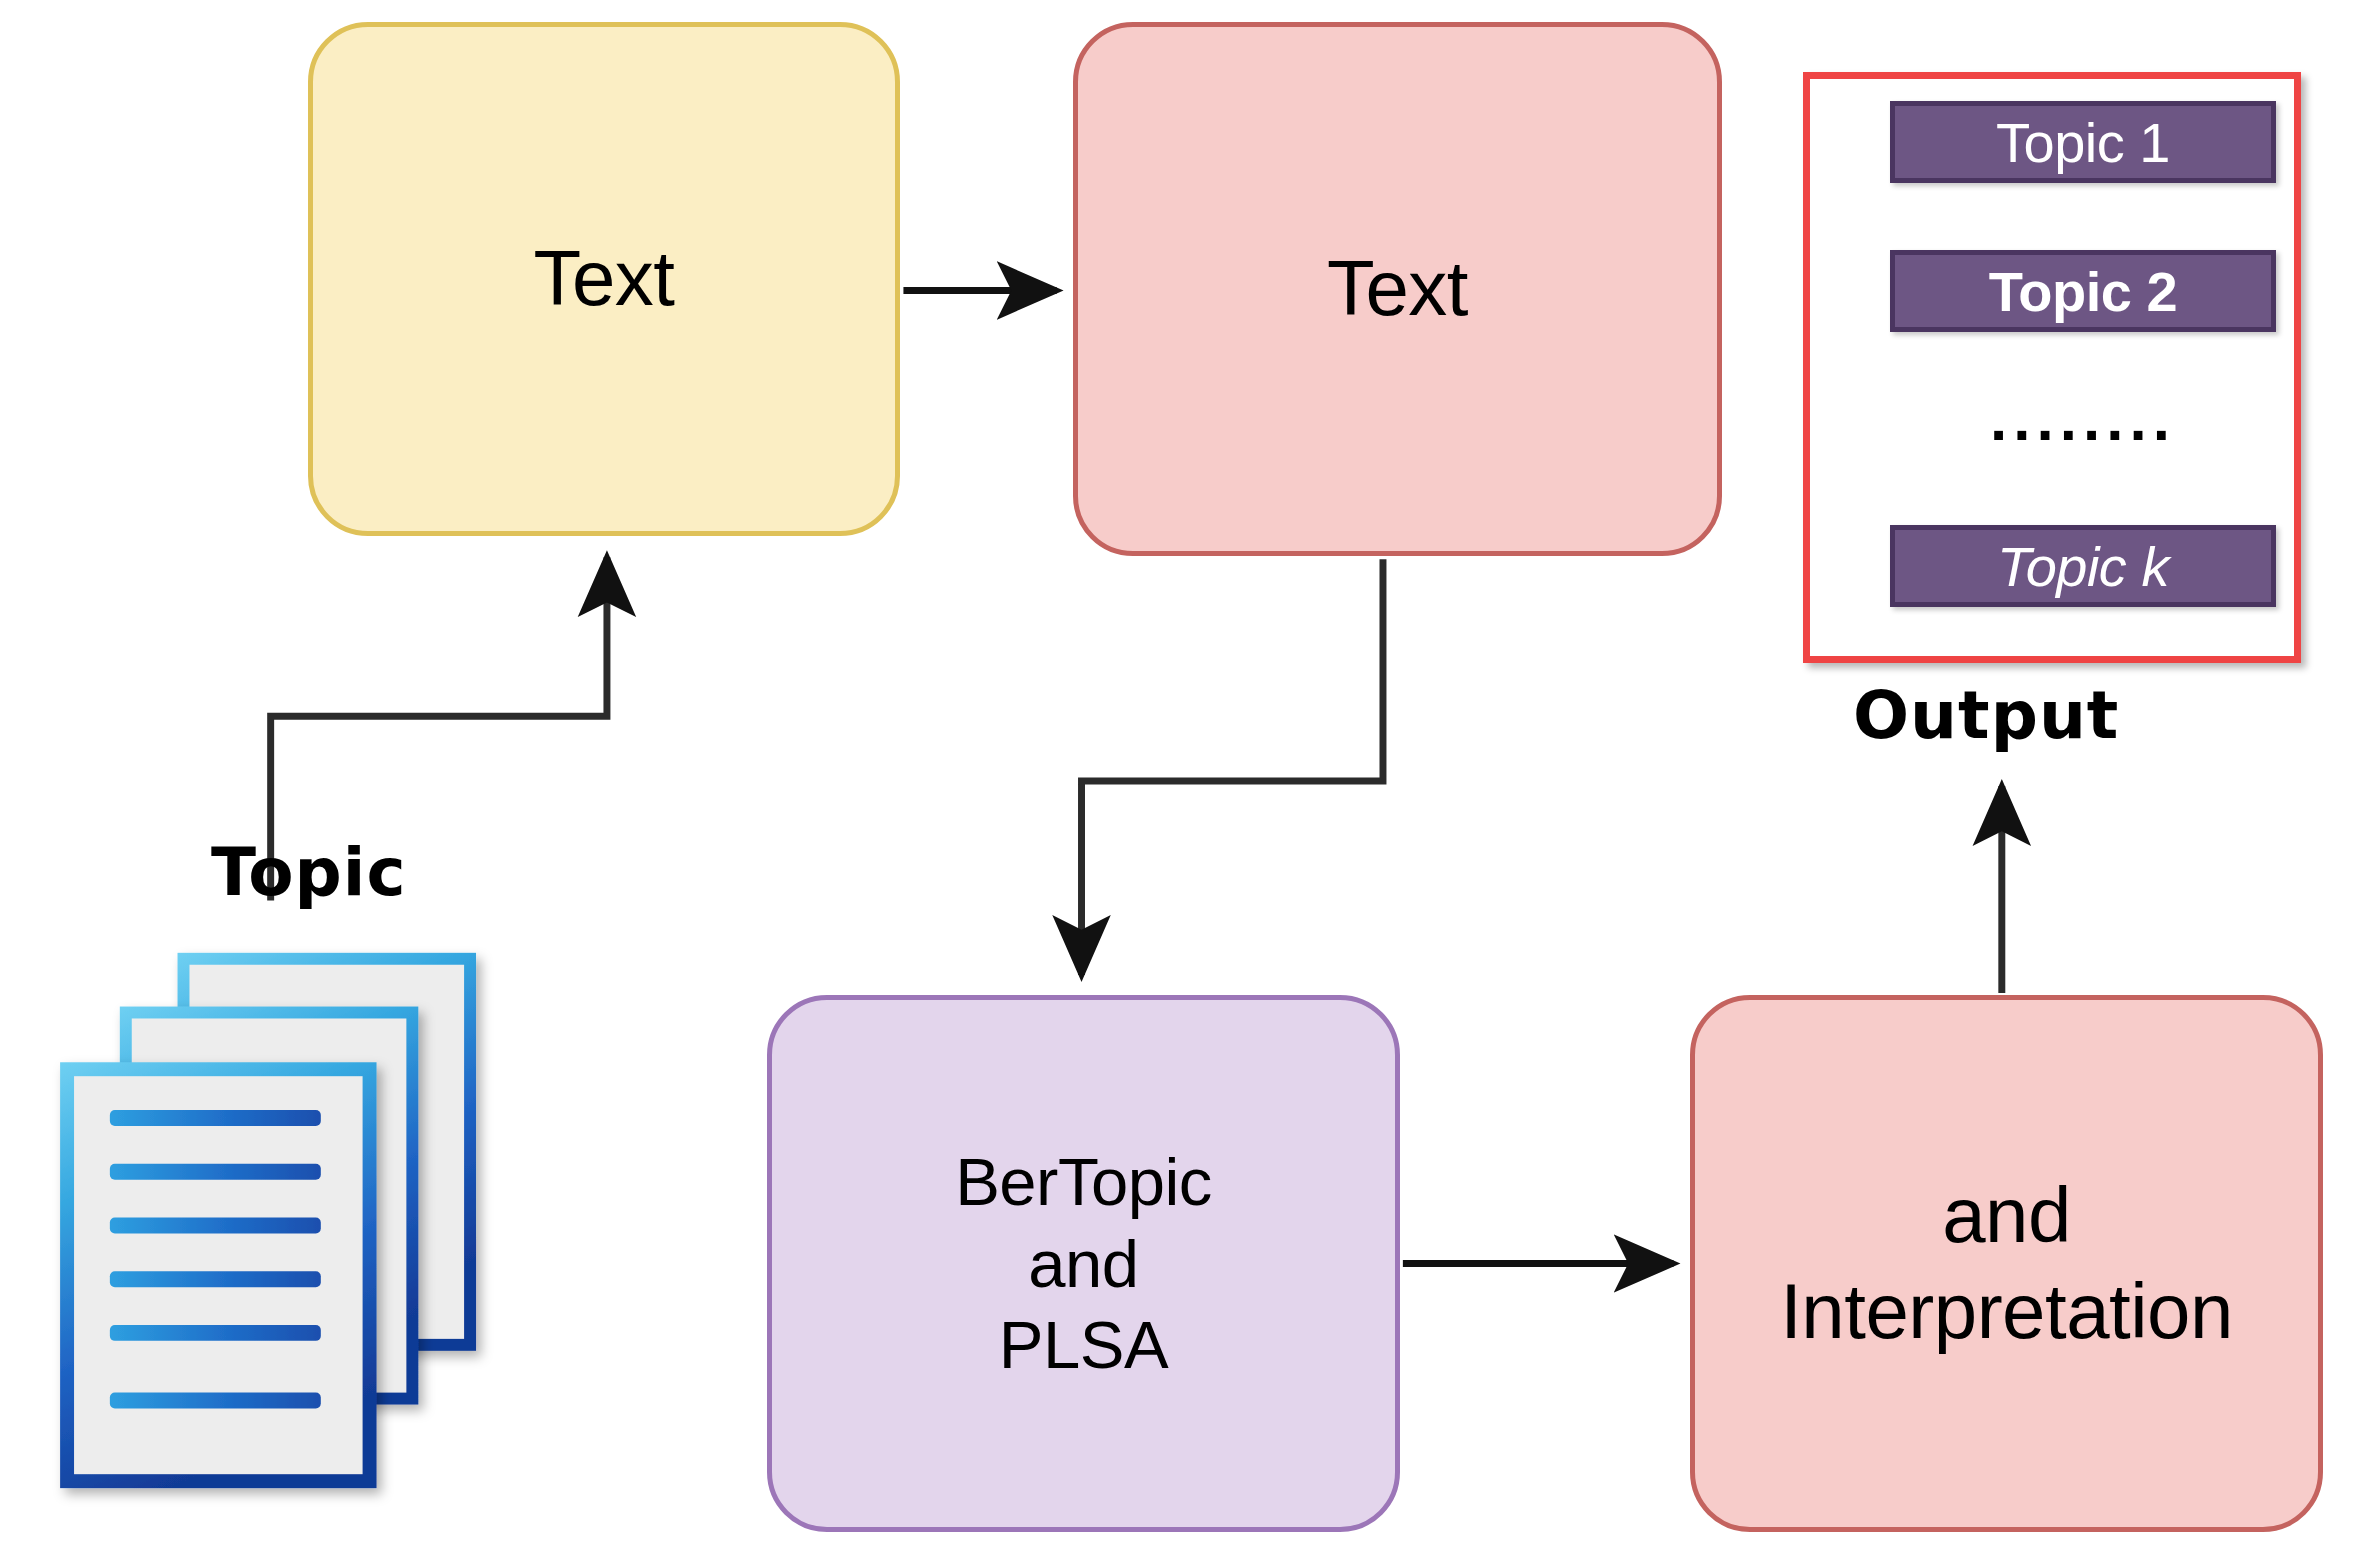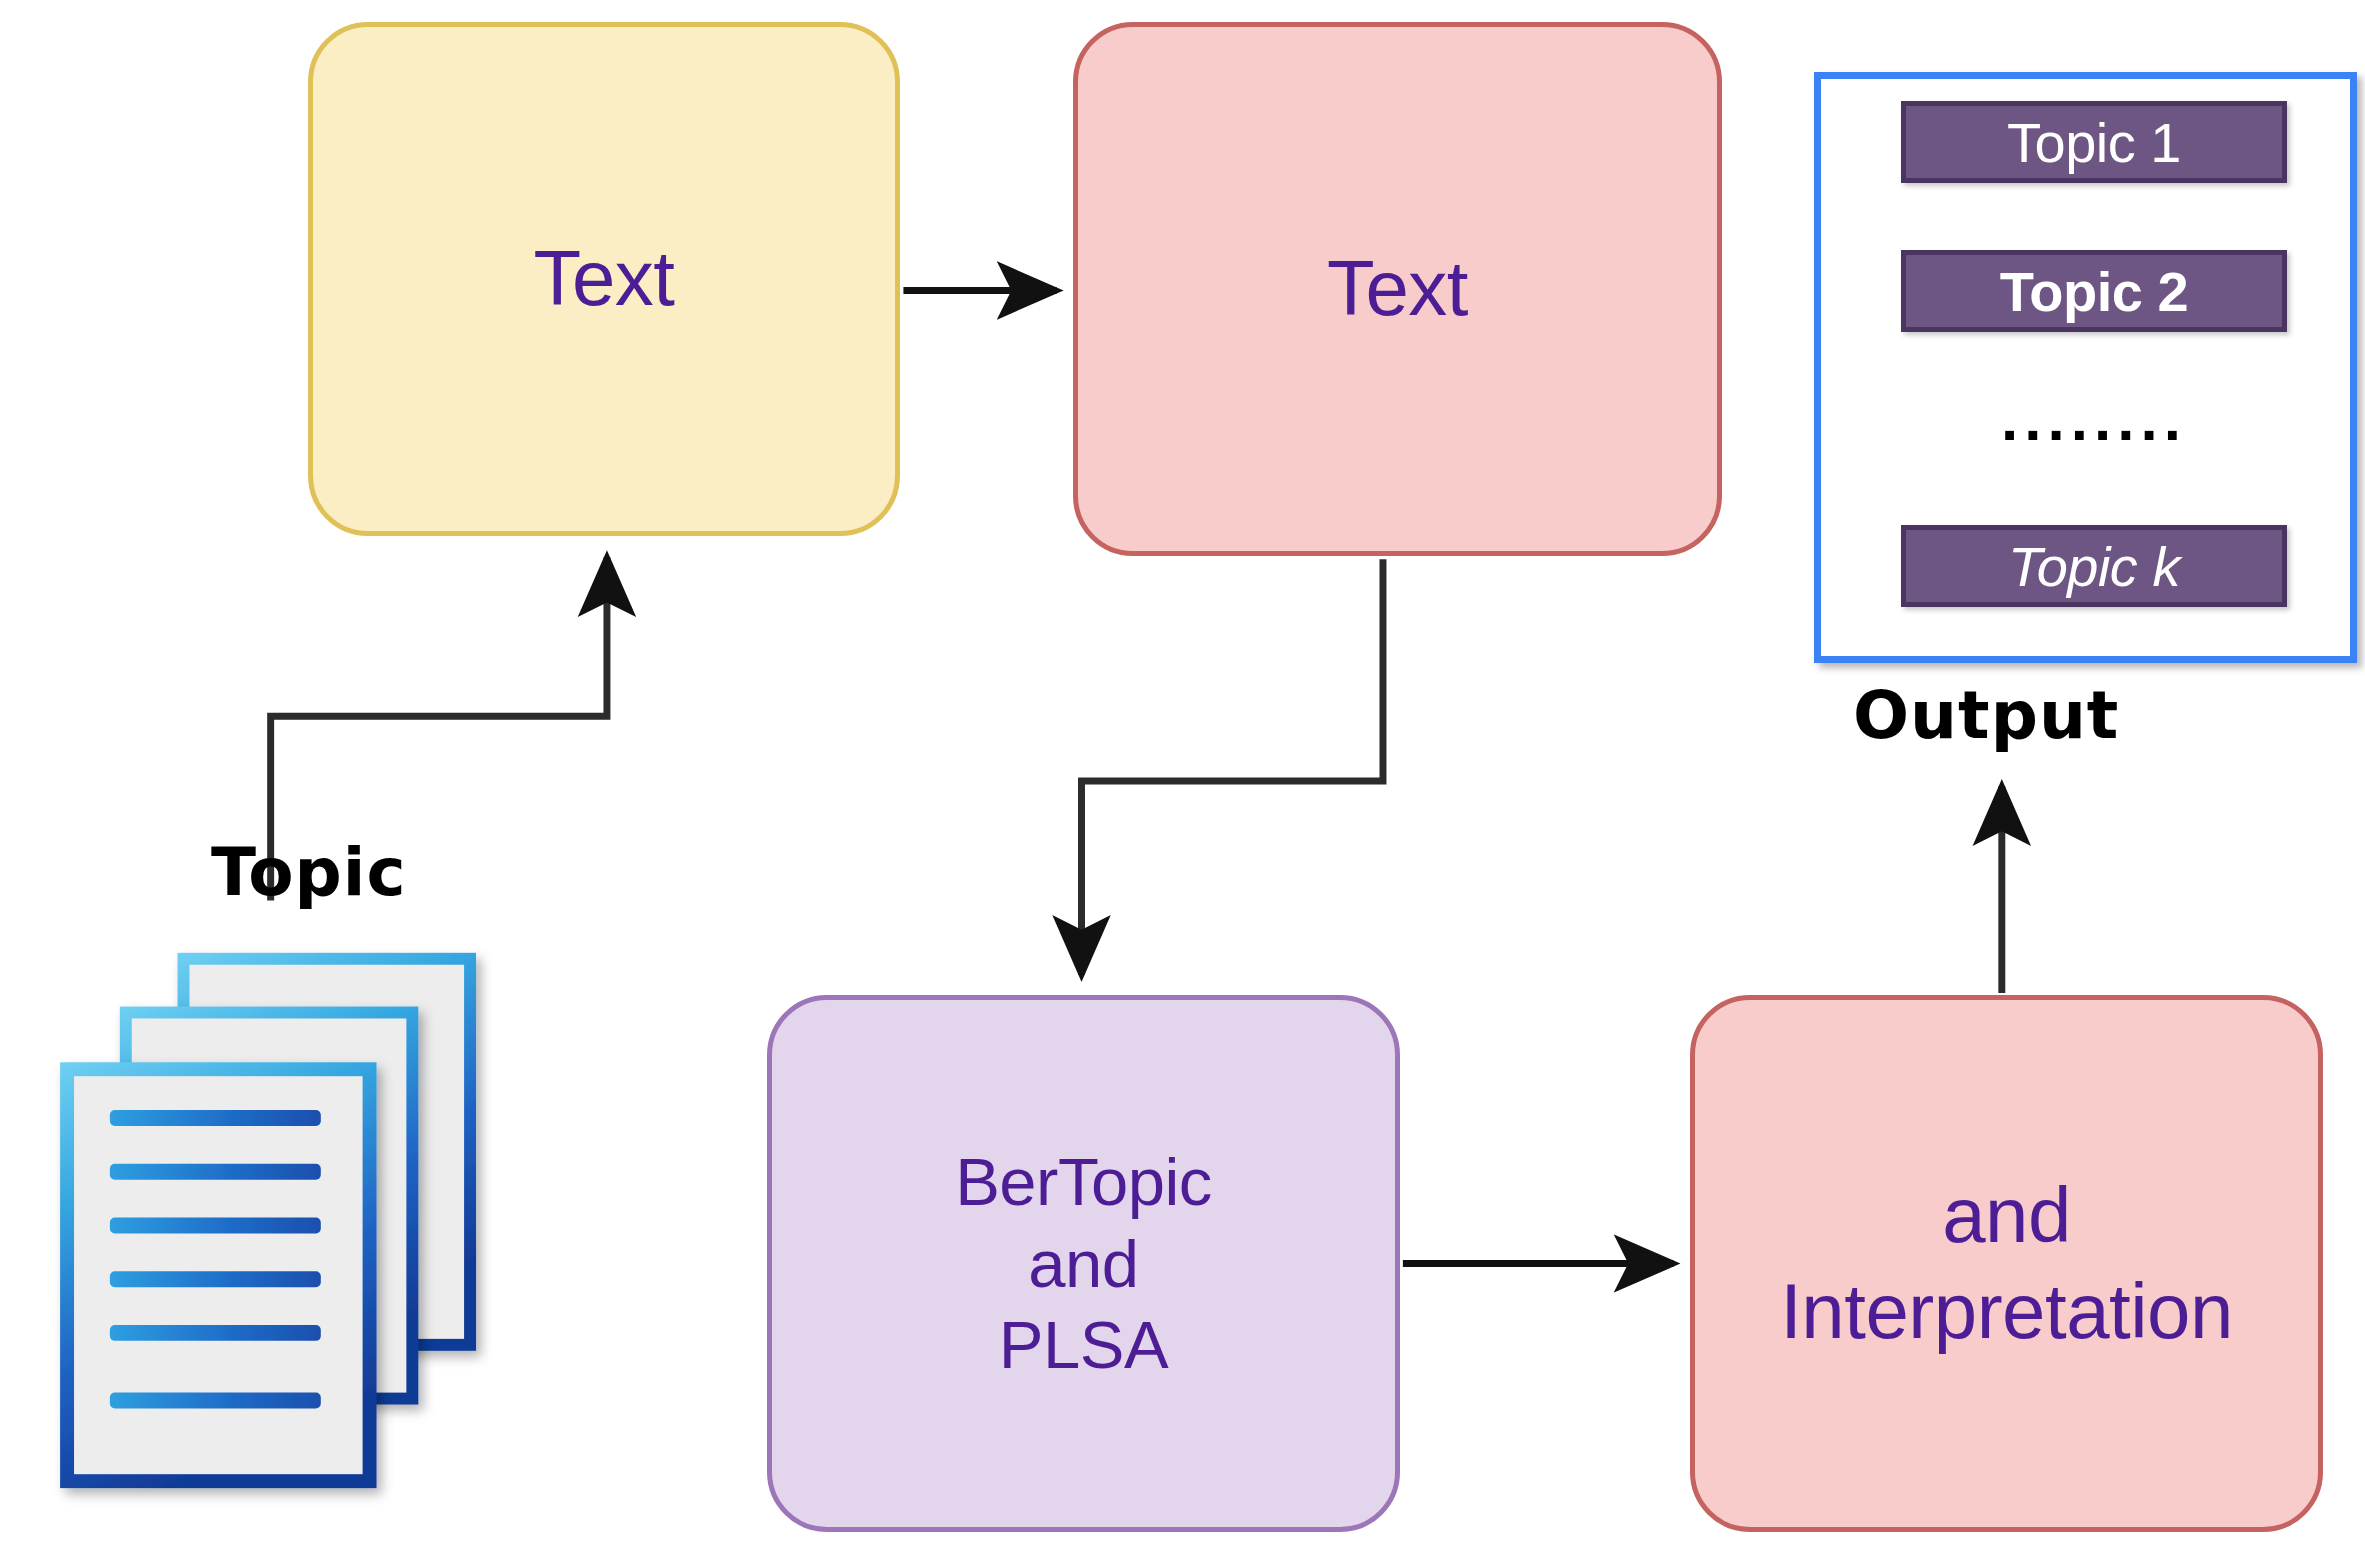--- a/index.html
+++ b/index.html
@@ -2,36 +2,36 @@
 <html><head>
 <meta charset="utf-8">
 <style>
   html,body{margin:0;padding:0;background:#ffffff;}
   body{width:2365px;height:1565px;position:relative;overflow:hidden;
        font-family:"Liberation Sans","DejaVu Sans",sans-serif;}
   #stage{position:absolute;left:0;top:0;width:2365px;height:1565px;}
 
   .node{position:absolute;box-sizing:border-box;display:flex;align-items:center;
         justify-content:center;text-align:center;border-radius:60px;border-width:5px;
-        border-style:solid;color:#4c1d95;line-height:1.22;letter-spacing:-0.5px;}
+        border-style:solid;color:#000000;line-height:1.22;letter-spacing:-0.5px;}
   .node span{display:block;}
 
   #node-preprocessing{left:308px;top:22px;width:592px;height:514px;
       background:#fbeec4;border-color:#dfc158;font-size:78px;}
   #node-vectorization{left:1073px;top:22px;width:649px;height:534px;
       background:#f7ccca;border-color:#c4635f;font-size:78px;}
   #node-models{left:767px;top:995px;width:633px;height:537px;
       background:#e3d5ec;border-color:#9c76b8;font-size:67px;}
   #node-evaluation{left:1690px;top:995px;width:633px;height:537px;
       background:#f7ccca;border-color:#c4635f;font-size:78px;}
 
   
-  #output-panel{position:absolute;left:1803px;top:72px;width:543px;height:591px;
-      background:#ffffff;border:7px solid #3b82f6;box-sizing:border-box;
-      box-shadow:5px 5px 7px rgba(0,0,0,.28);margin-left:11px;}
+  #output-panel{position:absolute;left:1803px;top:72px;width:498px;height:591px;
+      background:#ffffff;border:7px solid #ef4444;box-sizing:border-box;
+      box-shadow:5px 5px 7px rgba(0,0,0,.28);}
   .topic-list{position:absolute;left:0;top:0;width:100%;height:100%;}
   .topic-chip{position:absolute;left:80px;width:386px;height:82px;
       background:#6d5684;border:5px solid #4a3560;box-sizing:border-box;
       color:#ffffff;font-size:56px;display:flex;align-items:center;
       justify-content:center;letter-spacing:-0.5px;
       box-shadow:3px 3px 5px rgba(0,0,0,.22);}
   #topic-1{top:22px;}
   #topic-2{top:171px;font-weight:bold;}
   #topic-k{top:446px;}
   #topic-ellipsis{position:absolute;left:80px;top:299px;width:386px;height:80px;

